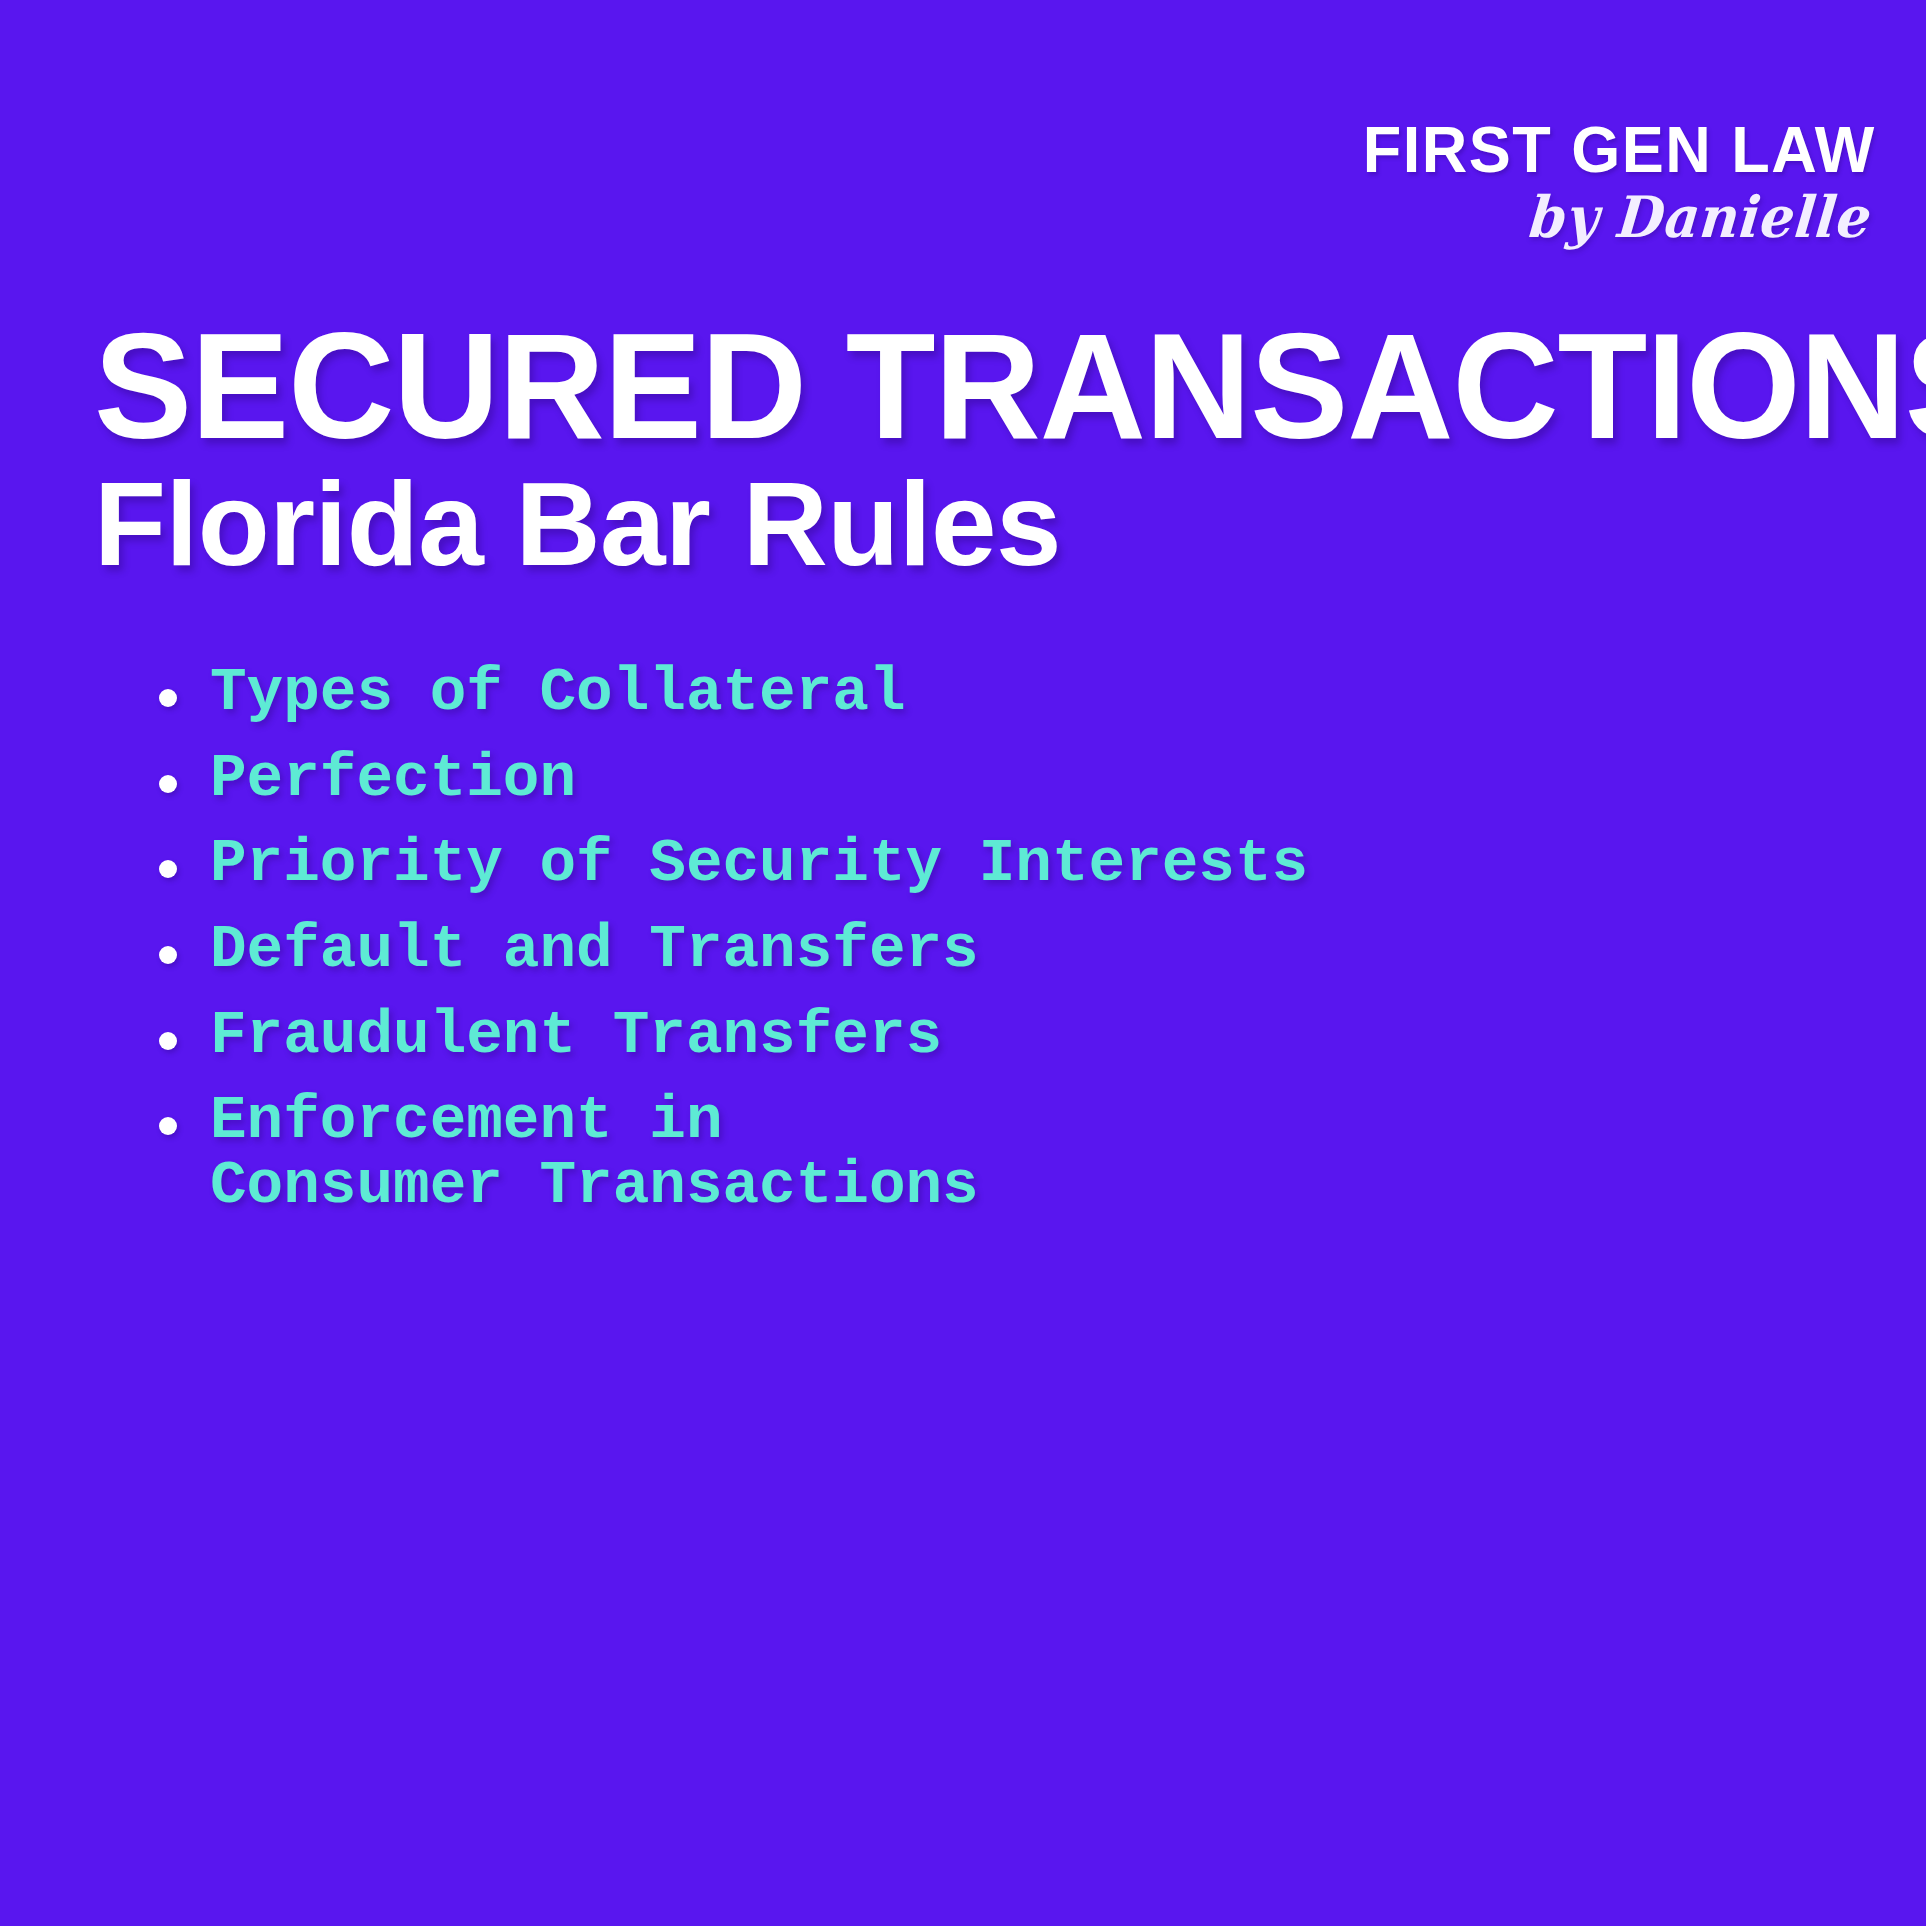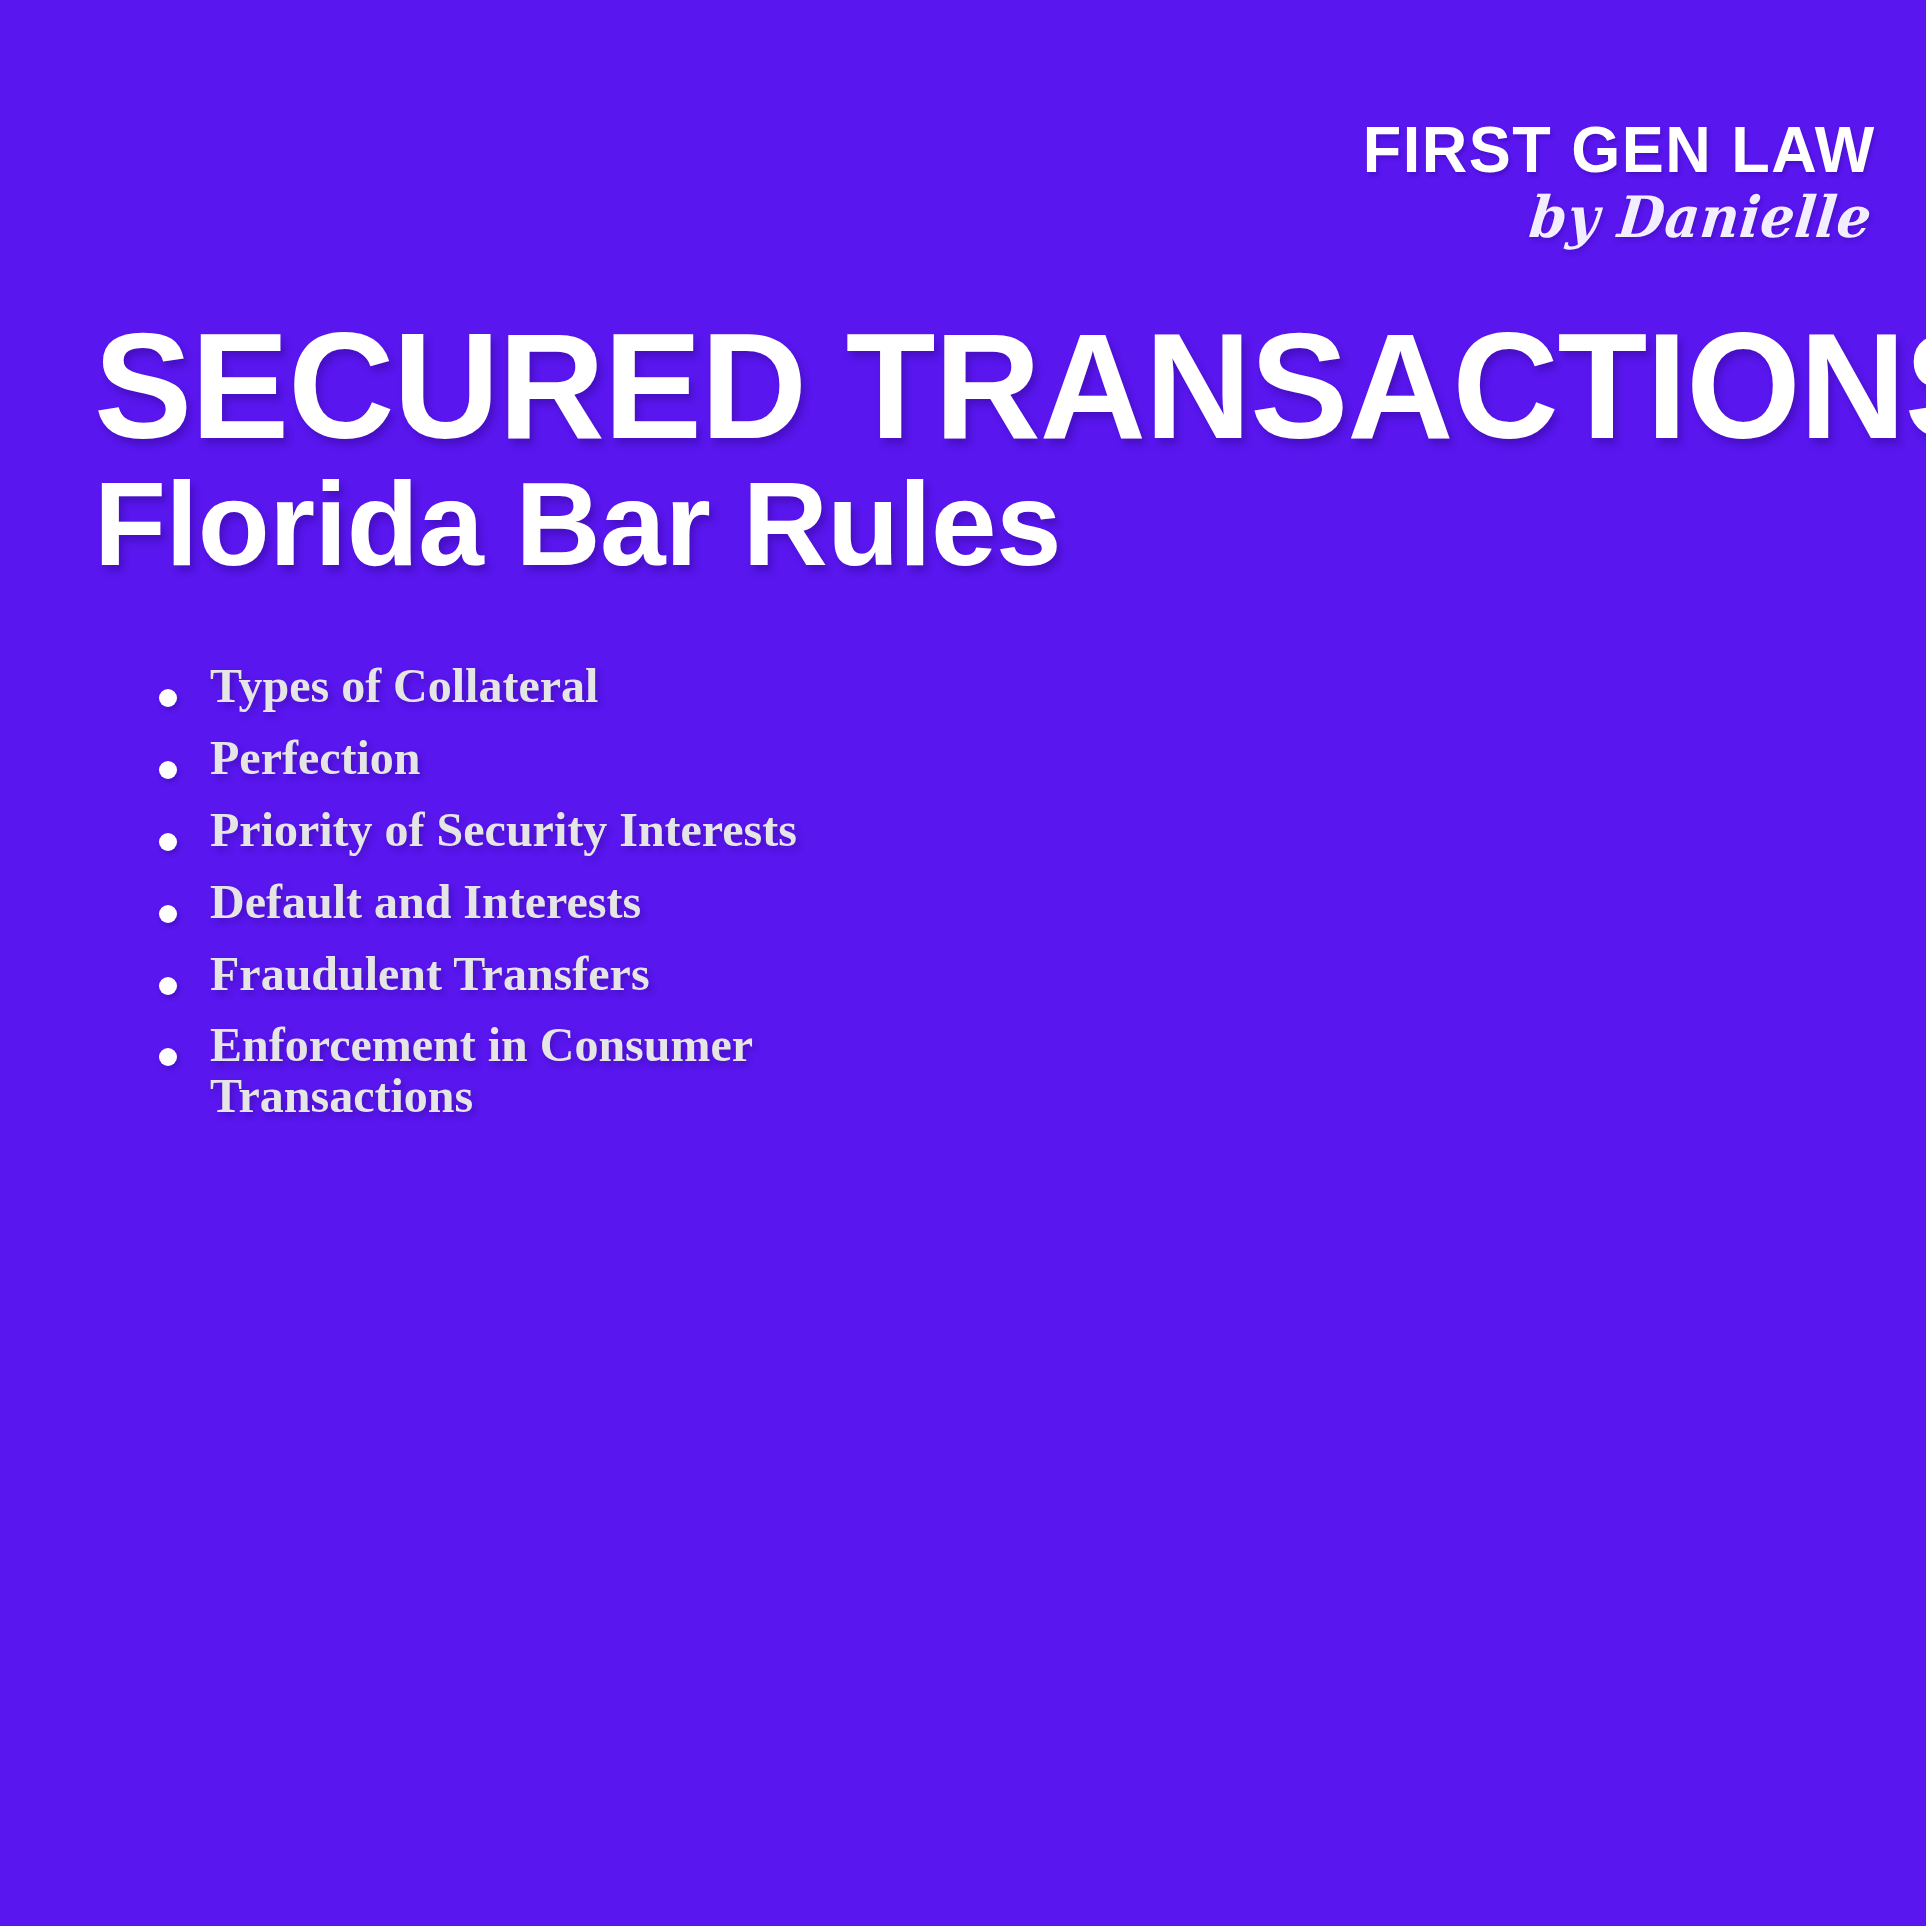--- a/index.html
+++ b/index.html
@@ -102,25 +102,25 @@
     width: 1168px;
     margin: 0;
     padding: 0;
     list-style: none;
   }
 
   .topic-item {
     position: relative;
     padding-left: 61px;
     margin-bottom: 21px;
-    font-family: Liberation Serif, serif;
+    font-family: Liberation Mono, monospace;
     font-weight: 700;
-    font-size: 48px;
+    font-size: 61px;
     line-height: 1.06;
-    color: #e5e5e5;
+    color: #5eead4;
     text-shadow: 3px 4px 6px rgba(35, 0, 110, 0.33);
   }
 
   .topic-item::before {
     content: "";
     position: absolute;
     left: 10px;
     top: 28px;
     width: 18px;
     height: 18px;
@@ -145,19 +145,19 @@
 
   <div class="headline">
     <span class="headline-main">SECURED TRANSACTIONS</span>
     <span class="headline-sub">Florida Bar Rules</span>
   </div>
 
   <ul class="topic-list">
     <li class="topic-item">Types of Collateral</li>
     <li class="topic-item">Perfection</li>
     <li class="topic-item">Priority of Security Interests</li>
-    <li class="topic-item">Default and Interests</li>
+    <li class="topic-item">Default and Transfers</li>
     <li class="topic-item">Fraudulent Transfers</li>
     <li class="topic-item two-line">Enforcement in Consumer Transactions</li>
   </ul>
 
 </div>
 
 
 </body></html>

